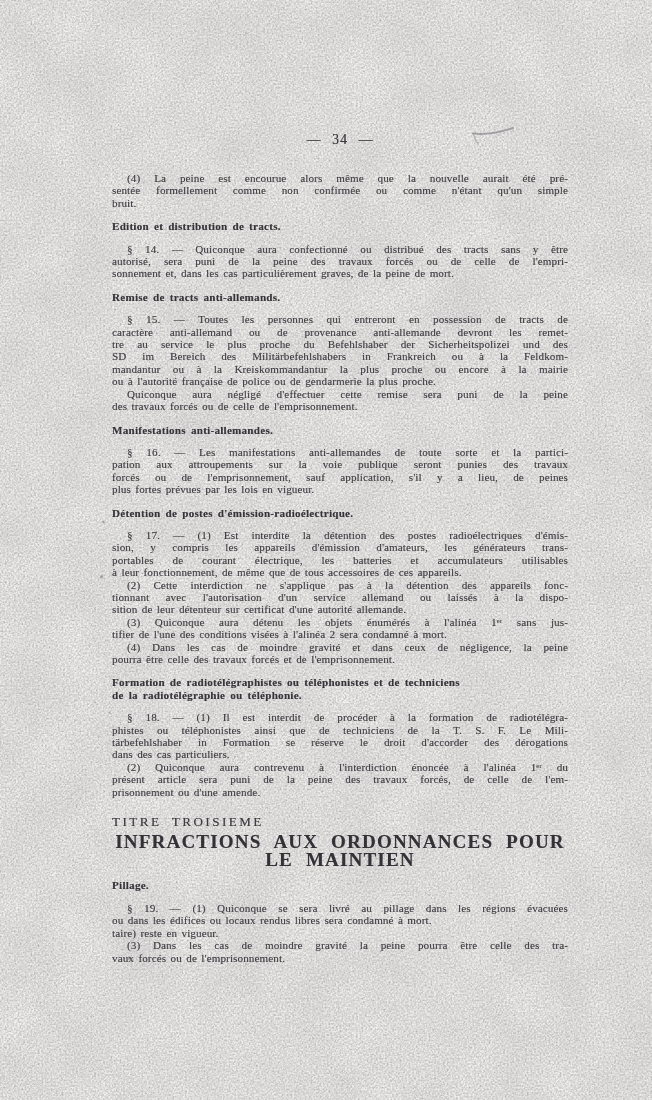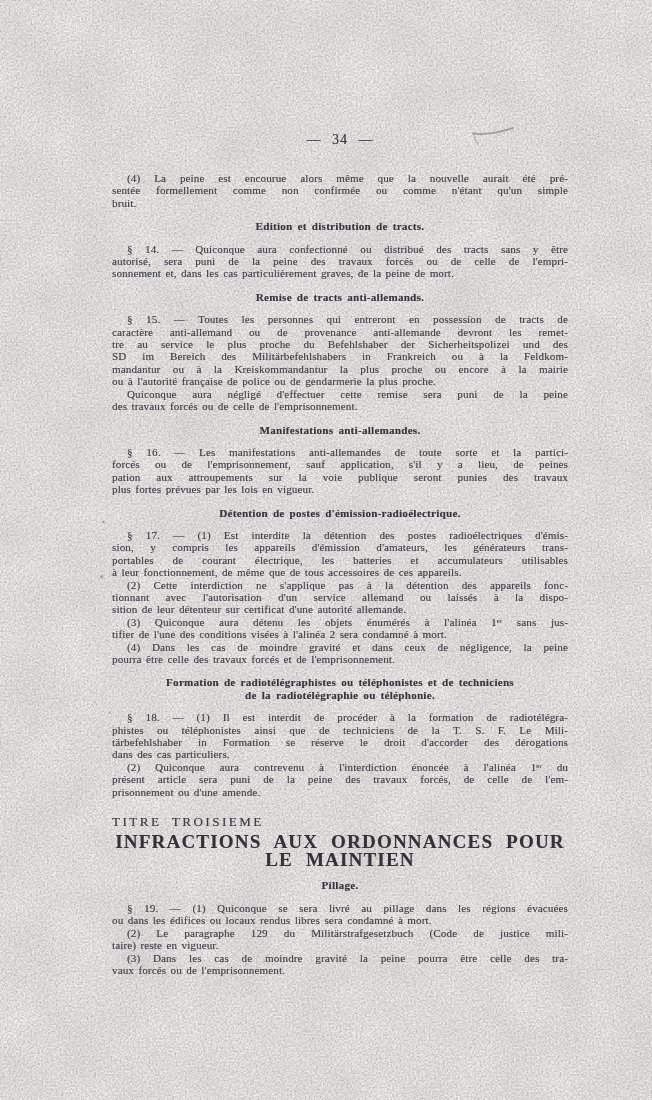--- a/index.html
+++ b/index.html
@@ -15,21 +15,21 @@
     word-spacing:6px;color:#3a393e;margin-bottom:24px;
     text-shadow:0.3px 0.3px 0.5px rgba(55,55,60,.45);
   }
   .text-body{font-size:11px;line-height:12.4px;letter-spacing:0.15px;word-spacing:1.5px;
     text-shadow:0.3px 0.3px 0.5px rgba(60,60,66,.4);}
   .para{margin:10px 0;}
   .line{text-align:left;white-space:normal;}
   .line.just{text-align:justify;text-align-last:justify;-moz-text-align-last:justify;}
   .line.indent{padding-left:15px;}
   .heading{
-    margin:11px 0 10px;text-align:center;font-weight:bold;font-size:11px;
+    margin:11px 0 10px;text-align:left;font-weight:bold;font-size:11px;
     color:#353439;letter-spacing:0.3px;word-spacing:2px;
   }
   .titre{
     margin-top:18px;text-align:left;font-size:13px;letter-spacing:2.5px;
     word-spacing:5px;color:#3a393e;
   }
   .titre-bold{
     margin-top:5px;text-align:center;font-weight:bold;font-size:19px;
     line-height:17.5px;letter-spacing:1.2px;word-spacing:7px;color:#333237;
   }
@@ -87,22 +87,22 @@
         <div class="line just">tre au service le plus proche du Befehlshaber der Sicherheitspolizei und des</div>
         <div class="line just">SD im Bereich des Militärbefehlshabers in Frankreich ou à la Feldkom-</div>
         <div class="line just">mandantur ou à la Kreiskommandantur la plus proche ou encore à la mairie</div>
         <div class="line">ou à l'autorité française de police ou de gendarmerie la plus proche.</div>
         <div class="line indent just">Quiconque aura négligé d'effectuer cette remise sera puni de la peine</div>
         <div class="line">des travaux forcés ou de celle de l'emprisonnement.</div>
       </div>
       <div class="heading">Manifestations anti-allemandes.</div>
       <div class="para">
         <div class="line indent just">§ 16. — Les manifestations anti-allemandes de toute sorte et la partici-</div>
+        <div class="line just">pation aux attroupements sur la voie publique seront punies des travaux</div>
         <div class="line just">forcés ou de l'emprisonnement, sauf application, s'il y a lieu, de peines</div>
-        <div class="line just">pation aux attroupements sur la voie publique seront punies des travaux</div>
         <div class="line">plus fortes prévues par les lois en vigueur.</div>
       </div>
       <div class="heading">Détention de postes d'émission-radioélectrique.</div>
       <div class="para">
         <div class="line indent just">§ 17. — (1) Est interdite la détention des postes radioélectriques d'émis-</div>
         <div class="line just">sion, y compris les appareils d'émission d'amateurs, les générateurs trans-</div>
         <div class="line just">portables de courant électrique, les batteries et accumulateurs utilisables</div>
         <div class="line">à leur fonctionnement, de même que de tous accessoires de ces appareils.</div>
         <div class="line indent just">(2) Cette interdiction ne s'applique pas à la détention des appareils fonc-</div>
         <div class="line just">tionnant avec l'autorisation d'un service allemand ou laissés à la dispo-</div>
@@ -126,19 +126,18 @@
         <div class="line">prisonnement ou d'une amende.</div>
       </div>
       <div class="titre">TITRE TROISIEME</div>
       <div class="titre-bold">
         <div>INFRACTIONS AUX ORDONNANCES POUR LE MAINTIEN</div>
       </div>
       <div class="heading">Pillage.</div>
       <div class="para">
         <div class="line indent just">§ 19. — (1) Quiconque se sera livré au pillage dans les régions évacuées</div>
         <div class="line">ou dans les édifices ou locaux rendus libres sera condamné à mort.</div>
-        <div class="line indent just">(2) Le paragraphe 129 du Militärstrafgesetzbuch (Code de justice mili-</div>
         <div class="line">taire) reste en vigueur.</div>
         <div class="line indent just">(3) Dans les cas de moindre gravité la peine pourra être celle des tra-</div>
         <div class="line">vaux forcés ou de l'emprisonnement.</div>
       </div>
     </div>
 </div>
 
 </body></html>

